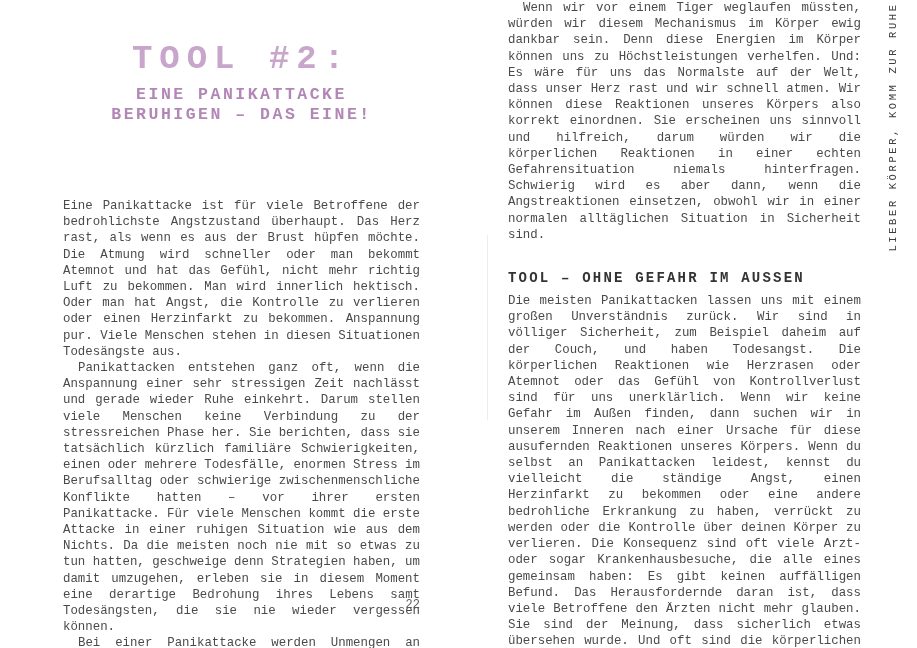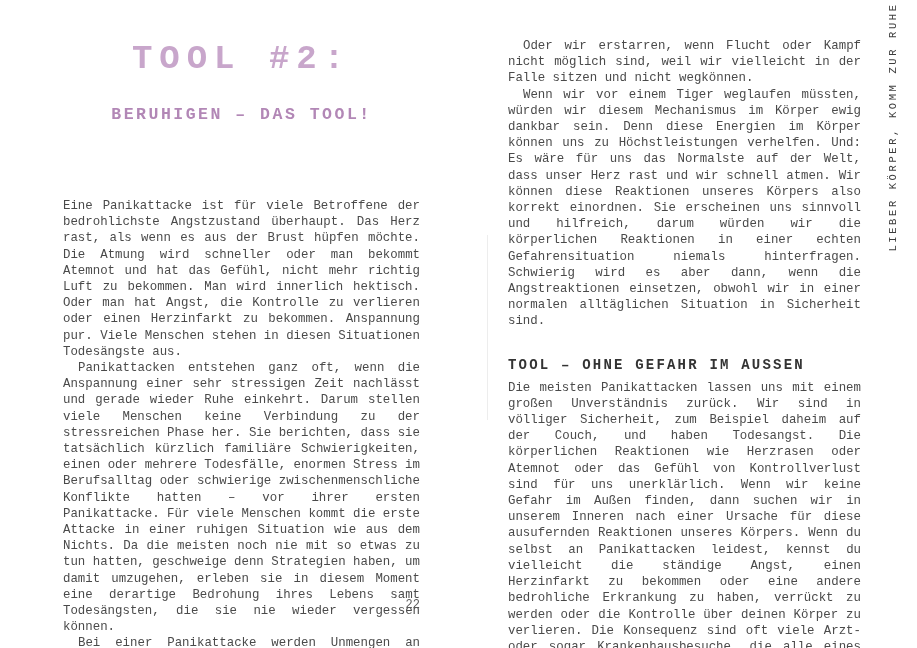--- a/index.html
+++ b/index.html
@@ -68,33 +68,32 @@
   }
 </style>
 </head>
 <body>
 
 <div class="spread">
 
   <div class="page page-left">
     <h1 class="chapter-title">TOOL #2:</h1>
     <h2 class="chapter-subtitle">
-      <br>
-      <span>BERUHIGEN – DAS TOOL!</span>
+      <span>EINE PANIKATTACKE</span><br>
+      <span>BERUHIGEN – DAS EINE!</span>
     </h2>
     <p class="body-text first-para-left">Eine Panikattacke ist für viele Betroffene der bedrohlichste Angstzustand überhaupt. Das Herz rast, als wenn es aus der Brust hüpfen möchte. Die Atmung wird schneller oder man bekommt Atemnot und hat das Gefühl, nicht mehr richtig Luft zu bekommen. Man wird innerlich hektisch. Oder man hat Angst, die Kontrolle zu verlieren oder einen Herzinfarkt zu bekommen. Anspannung pur. Viele Menschen stehen in diesen Situationen Todesängste aus.</p>
     <p class="body-text indent">Panikattacken entstehen ganz oft, wenn die Anspannung einer sehr stressigen Zeit nachlässt und gerade wieder Ruhe einkehrt. Darum stellen viele Menschen keine Verbindung zu der stressreichen Phase her. Sie berichten, dass sie tatsächlich kürzlich familiäre Schwierigkeiten, einen oder mehrere Todesfälle, enormen Stress im Berufsalltag oder schwierige zwischenmenschliche Konflikte hatten – vor ihrer ersten Panikattacke. Für viele Menschen kommt die erste Attacke in einer ruhigen Situation wie aus dem Nichts. Da die meisten noch nie mit so etwas zu tun hatten, geschweige denn Strategien haben, um damit umzugehen, erleben sie in diesem Moment eine derartige Bedrohung ihres Lebens samt Todesängsten, die sie nie wieder vergessen können.</p>
     <p class="body-text indent">Bei einer Panikattacke werden Unmengen an Adrenalin im Körper produziert, weil dieser denkt, wir sind in akuter Lebensgefahr. Wie schon beschrieben soll das unserem Körper helfen zu überleben. Das Adrenalin stellt große Mengen an Energie bereit. Wir sind gewappnet, zu kämpfen oder zu flüchten.</p>
     <div class="page-number">22</div>
   </div>
 
   <div class="gutter-line"></div>
 
   <div class="page page-right">
-    <p class="body-text indent first-para-right">Oder wir erstarren, wenn Flucht oder Kampf nicht möglich sind, weil wir vielleicht in der Falle sitzen und nicht wegkönnen.</p>
     <p class="body-text indent">Wenn wir vor einem Tiger weglaufen müssten, würden wir diesem Mechanismus im Körper ewig dankbar sein. Denn diese Energien im Körper können uns zu Höchstleistungen verhelfen. Und: Es wäre für uns das Normalste auf der Welt, dass unser Herz rast und wir schnell atmen. Wir können diese Reaktionen unseres Körpers also korrekt einordnen. Sie erscheinen uns sinnvoll und hilfreich, darum würden wir die körperlichen Reaktionen in einer echten Gefahrensituation niemals hinterfragen. Schwierig wird es aber dann, wenn die Angstreaktionen einsetzen, obwohl wir in einer normalen alltäglichen Situation in Sicherheit sind.</p>
     <h3 class="section-heading">TOOL – OHNE GEFAHR IM AUSSEN</h3>
     <p class="body-text">Die meisten Panikattacken lassen uns mit einem großen Unverständnis zurück. Wir sind in völliger Sicherheit, zum Beispiel daheim auf der Couch, und haben Todesangst. Die körperlichen Reaktionen wie Herzrasen oder Atemnot oder das Gefühl von Kontrollverlust sind für uns unerklärlich. Wenn wir keine Gefahr im Außen finden, dann suchen wir in unserem Inneren nach einer Ursache für diese ausufernden Reaktionen unseres Körpers. Wenn du selbst an Panikattacken leidest, kennst du vielleicht die ständige Angst, einen Herzinfarkt zu bekommen oder eine andere bedrohliche Erkrankung zu haben, verrückt zu werden oder die Kontrolle über deinen Körper zu verlieren. Die Konsequenz sind oft viele Arzt- oder sogar Krankenhausbesuche, die alle eines gemeinsam haben: Es gibt keinen auffälligen Befund. Das Herausfordernde daran ist, dass viele Betroffene den Ärzten nicht mehr glauben. Sie sind der Meinung, dass sicherlich etwas übersehen wurde. Und oft sind die körperlichen Paniksymptome so intensiv, dass jedes Mal ein Rettungswagen gerufen wird, um in die Notaufnahme zu fahren.</p>
   </div>
 
   <div class="margin-label">LIEBER KÖRPER, KOMM ZUR RUHE</div>
 
 </div>
 
 </body></html>

